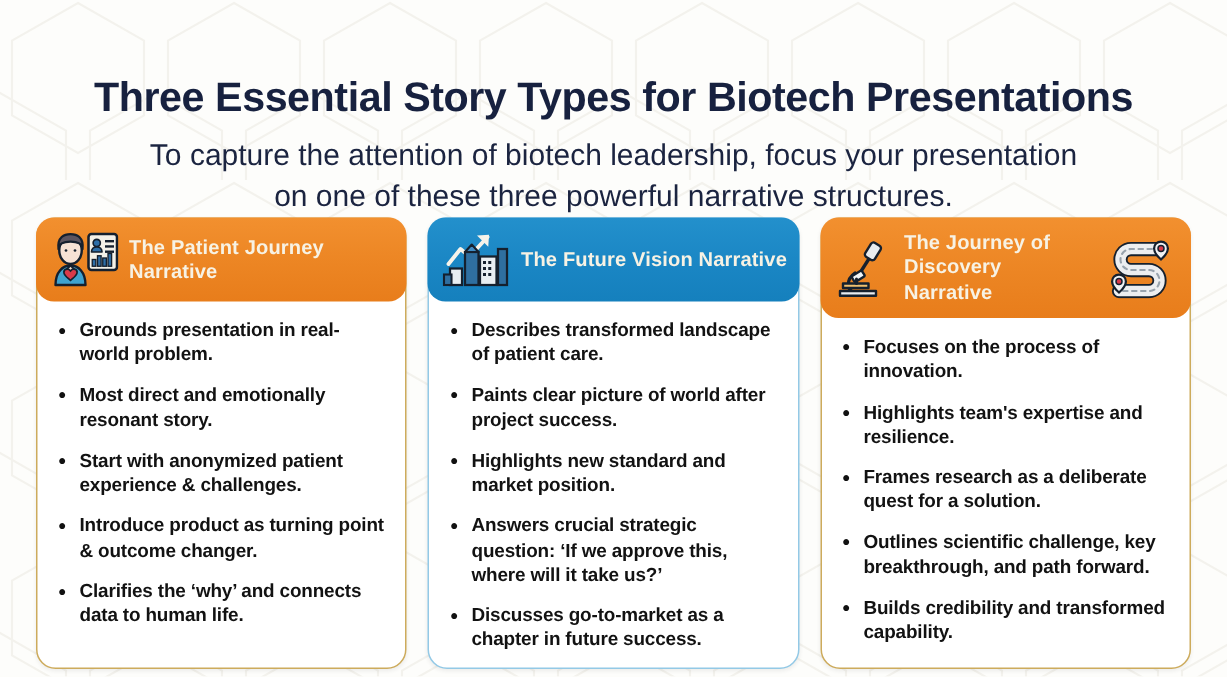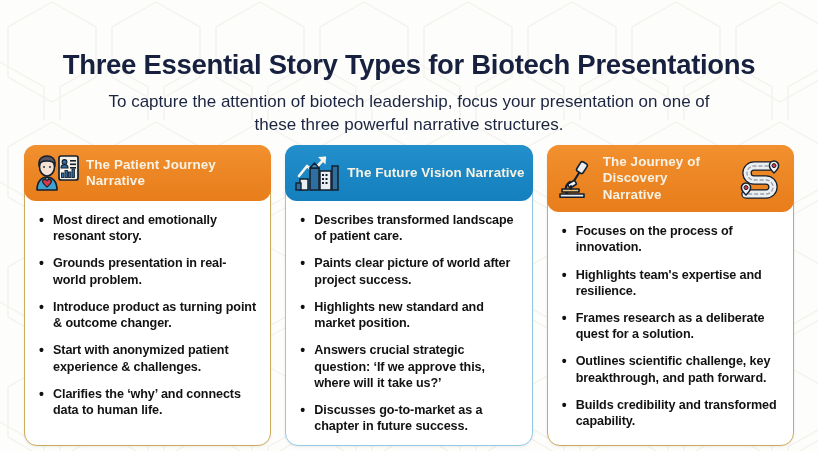--- a/index.html
+++ b/index.html
@@ -41,21 +41,21 @@
   .main-title {
     font-size: 27.5px;
     font-weight: bold;
     color: #17213f;
     letter-spacing: -0.3px;
     line-height: 1.1;
     font-family: "Liberation Sans", sans-serif;
   }
   .subtitle {
     margin-top: 11px;
-    font-size: 17px;
+    font-size: 20px;
     color: #1b2440;
     line-height: 1.35;
     max-width: 640px;
     margin-left: auto;
     margin-right: auto;
     font-weight: 400;
   }
 
   
   .cards {
@@ -187,24 +187,24 @@
               <rect x="28.5" y="19" width="2.4" height="4.5" fill="#2e6fa8" stroke="#15202e" stroke-width="0.9"></rect>
               <rect x="32" y="16.5" width="2.4" height="7" fill="#2e6fa8" stroke="#15202e" stroke-width="0.9"></rect>
               <rect x="35.5" y="18" width="2.4" height="5.5" fill="#2e6fa8" stroke="#15202e" stroke-width="0.9"></rect>
               <rect x="39" y="15" width="2.4" height="8.5" fill="#2e6fa8" stroke="#15202e" stroke-width="0.9"></rect>
             </g>
           </svg>
         </span>
         <span class="card-title">The Patient Journey Narrative</span>
       </div>
       <ul class="bullets">
+        <li>Grounds presentation in real-world problem.</li>
         <li>Most direct and emotionally resonant story.</li>
-        <li>Grounds presentation in real-world problem.</li>
+        <li>Start with anonymized patient experience &amp; challenges.</li>
         <li>Introduce product as turning point &amp; outcome changer.</li>
-        <li>Start with anonymized patient experience &amp; challenges.</li>
         <li>Clarifies the ‘why’ and connects data to human life.</li>
       </ul>
     </div>
 
     <div class="card blue">
       <div class="card-head blueh">
         <span class="icon-box">
           <svg width="46" height="38" viewBox="0 0 46 38" xmlns="http://www.w3.org/2000/svg">
 
             <path d="M5 22 L13 12 L19 17 L31 4" fill="none" stroke="#f6f3ea" stroke-width="2.6" stroke-linecap="round" stroke-linejoin="round"></path>

